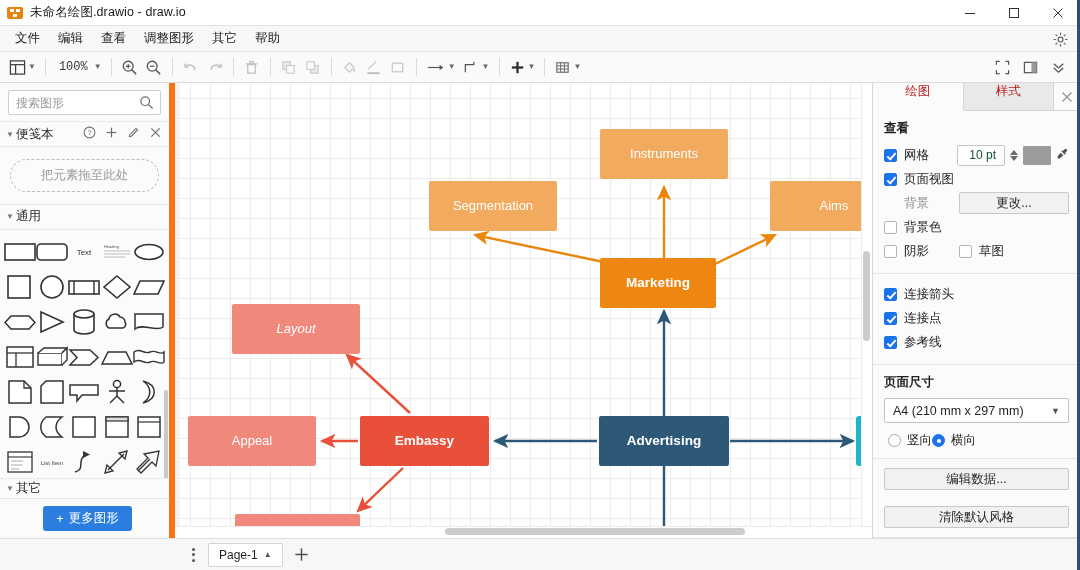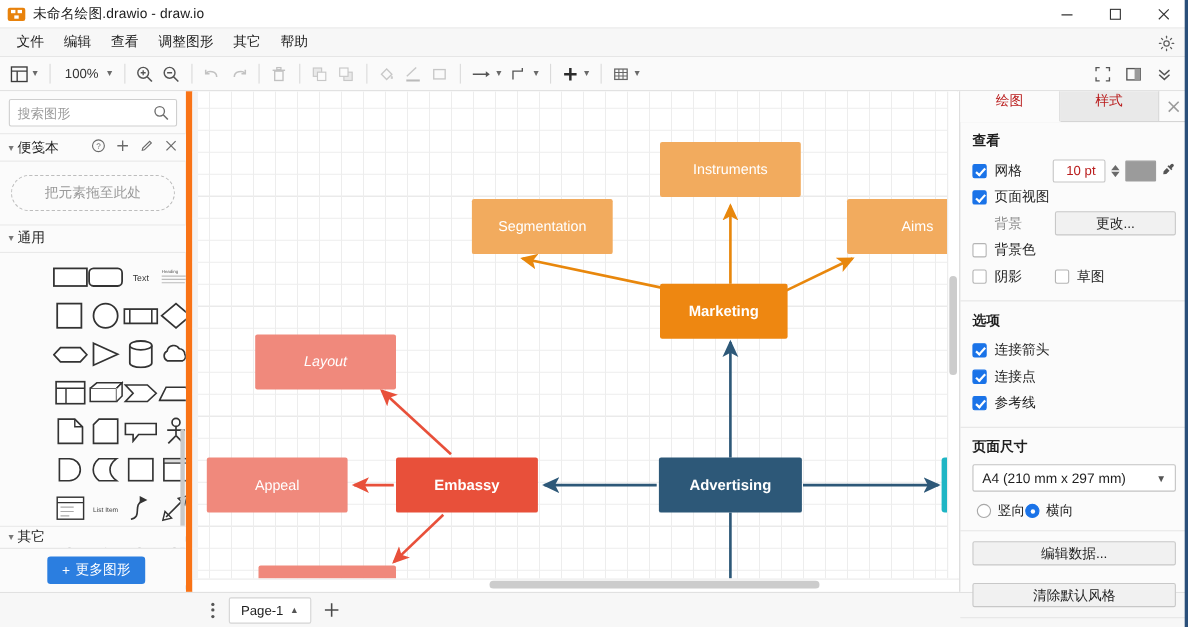--- a/index.html
+++ b/index.html
@@ -36,21 +36,21 @@
 
   
   .toolbar {
     height: 31px; background: #fafafa; border-bottom: 1px solid #dcdcdc;
     display: flex; align-items: center; flex: 0 0 31px; padding: 0 6px; position: relative;
   }
   .tb-btn { height: 24px; min-width: 24px; display: flex; align-items: center; justify-content: center;
             padding: 0 3px; border-radius: 2px; color: #5a5a5a; }
   .tb-btn.disabled { opacity: .38; }
   .tb-caret { font-size: 8px; color: #6a6a6a; margin-left: 2px; line-height: 1; }
-  .tb-zoom-label { font-size: 12px; color: #353535; padding: 0 4px; }
+  .tb-zoom-label { font-size: 12px; color: #353535; padding: 0 4px; font-family: Liberation Mono, monospace; }
   .tb-sep { width: 1px; height: 18px; background: #dadada; margin: 0 6px; }
   .tb-right { margin-left: auto; display: flex; align-items: center; gap: 4px; padding-right: 4px; }
 
   
   .body-row { flex: 1 1 auto; display: flex; min-height: 0; position: relative; }
 
   
   .shapepanel { width: 175px; flex: 0 0 175px; background: #fbfbfb; border-right: 6px solid #f97316;
                 display: flex; flex-direction: column; position: relative; overflow: hidden; }
   .search-wrap { padding: 7px 8px 6px 8px; }
@@ -62,21 +62,21 @@
 
   .sect-head { display: flex; align-items: center; height: 27px; padding: 0 7px 0 4px;
                border-top: 1px solid #e9e9e9; border-bottom: 1px solid #e9e9e9; background: #fbfbfb; }
   .sect-arrow { width: 12px; color: #777; font-size: 8px; text-align: center; }
   .sect-title { font-size: 12.5px; color: #1f1f1f; }
   .sect-actions { margin-left: auto; display: flex; align-items: center; gap: 9px; color: #6a6a6a; }
 
   .scratch { margin: 12px 10px 12px 10px; height: 34px; border: 1.5px dashed #bdbdbd; border-radius: 17px;
              display: flex; align-items: center; justify-content: center; color: #9a9a9a; font-size: 12.5px; }
 
-  .shape-grid-wrap { flex: 1 1 auto; overflow: hidden; position: relative; padding-left: 44px; }
+  .shape-grid-wrap { flex: 1 1 auto; overflow: hidden; position: relative; }
   .shape-grid { display: grid; grid-template-columns: repeat(5, 1fr); padding: 6px 4px 2px 4px; row-gap: 2px; }
   .shape-cell { height: 33px; display: flex; align-items: center; justify-content: center; }
   .shape-cell svg { display: block; }
   .panel-vscroll { position: absolute; right: 1px; top: 160px; width: 4px; height: 140px;
                    background: #c9c9c9; border-radius: 2px; }
   .more-bar { position: absolute; left: 0; bottom: 0; width: 175px; height: 40px; background: #fbfbfb;
               border-top: 1px solid #e5e5e5; display: flex; align-items: center; justify-content: center; }
   .more-btn { background: #2b7ee0; color: #fff; font-size: 12.5px; height: 25px; padding: 0 13px;
               border-radius: 3px; display: flex; align-items: center; gap: 5px; }
   .next-sect { position: absolute; left: 0; bottom: 40px; width: 175px; height: 20px;
@@ -124,21 +124,21 @@
   .cb { width: 13px; height: 13px; border-radius: 2px; flex: 0 0 13px; margin-right: 7px;
         border: 1px solid #b4b4b4; background: #fff; position: relative; }
   .cb.checked { background: #1a73e8; border-color: #1a73e8; }
   .cb.checked:after { content: ""; position: absolute; left: 4px; top: 1px; width: 3px; height: 7px;
                       border: solid #fff; border-width: 0 2px 2px 0; transform: rotate(42deg); }
   .fmt-label { font-size: 12.5px; color: #1f1f1f; }
   .fmt-label.muted { color: #8d8d8d; }
   .spin { margin-left: auto; display: flex; align-items: center; gap: 5px; }
   .spin-input { width: 48px; height: 21px; border: 1px solid #c6c6c6; background: #fff; border-radius: 2px;
                 font-size: 12px; text-align: right; padding-right: 8px; display: flex; align-items: center;
-                justify-content: flex-end; color: #b91c1c; }
+                justify-content: flex-end; color: #14532d; }
   .spin-arrows { display: flex; flex-direction: column; gap: 1px; color: #6a6a6a; }
   .color-chip { width: 28px; height: 19px; border: 1px solid #9d9d9d; background: #9b9b9b; border-radius: 1px; }
   .btn-flat { height: 22px; border: 1px solid #c8c8c8; background: #f1f1f1; border-radius: 2px;
               display: flex; align-items: center; justify-content: center; font-size: 12.5px; color: #1f1f1f; }
   .select-box { height: 25px; border: 1px solid #c2c2c2; background: #fff; border-radius: 2px;
                 display: flex; align-items: center; padding: 0 8px; font-size: 12.5px; color: #1f1f1f;
                 position: relative; }
   .select-caret { margin-left: auto; font-size: 9px; color: #555; }
   .radio-row { display: flex; align-items: center; margin-top: 9px; padding-left: 4px; }
   .rb { width: 13px; height: 13px; border-radius: 50%; border: 1px solid #a8a8a8; background: #fff;
@@ -834,21 +834,20 @@
         <div class="fmt-row">
           <div class="cb"></div>
           <span class="fmt-label">阴影</span>
           <div style="width:30px;"></div>
           <div class="cb"></div>
           <span class="fmt-label">草图</span>
         </div>
       </div>
 
       <div class="fmt-sect">
-        <div class="fmt-h">选项</div>
         <div class="fmt-row">
           <div class="cb checked"></div>
           <span class="fmt-label">连接箭头</span>
         </div>
         <div class="fmt-row">
           <div class="cb checked"></div>
           <span class="fmt-label">连接点</span>
         </div>
         <div class="fmt-row">
           <div class="cb checked"></div>

